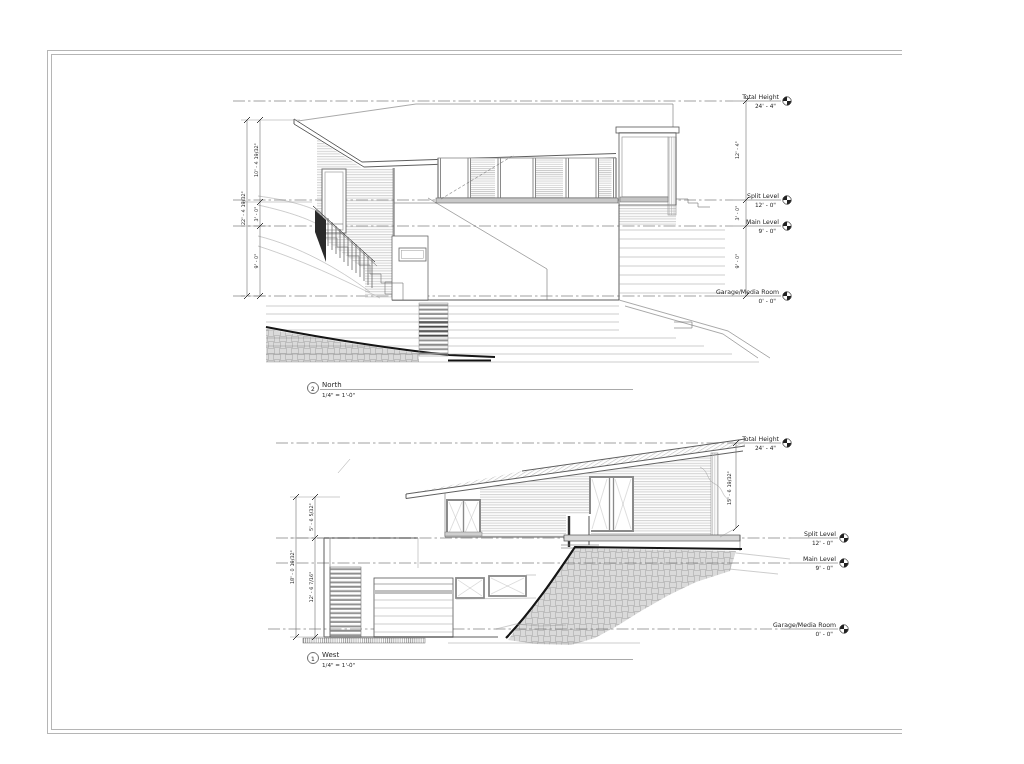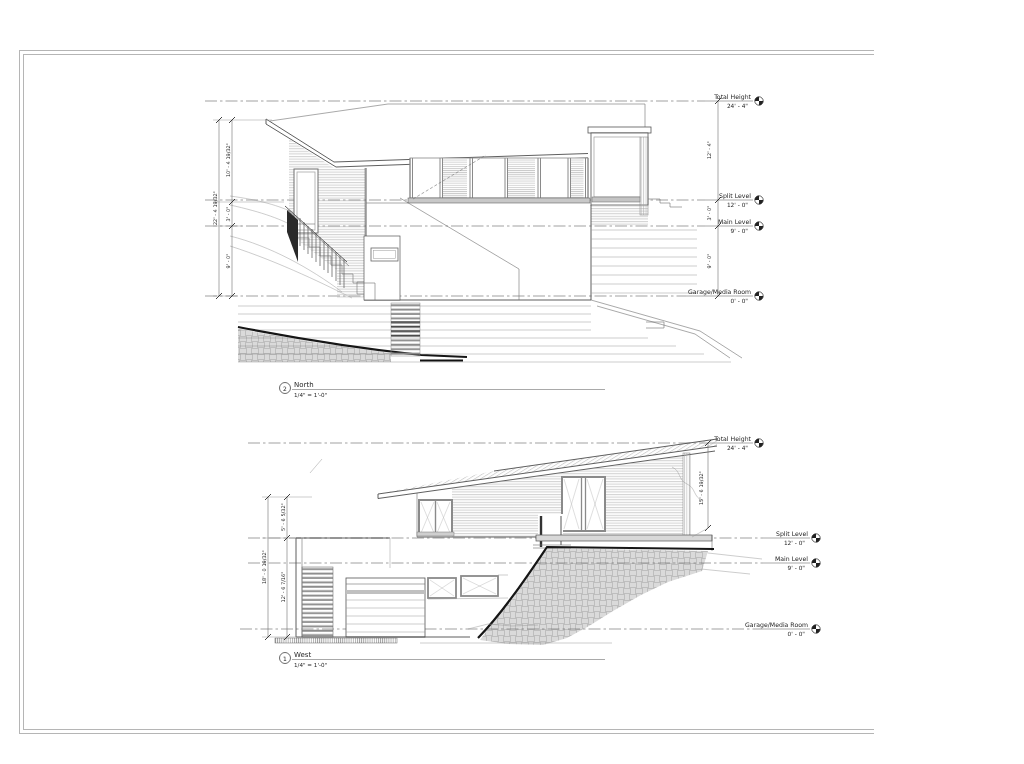--- a/index.html
+++ b/index.html
@@ -1,17 +1,17 @@
 <!DOCTYPE html>
 <html><head>
 <meta charset="utf-8">
 <style>
   html,body{margin:0;padding:0;background:#ffffff;}
   #sheet{position:relative;width:874px;height:764px;background:#fff;overflow:hidden;
-         font-family:"DejaVu Sans",sans-serif;}
+         font-family:"DejaVu Sans",sans-serif;margin-left:28px;}
   .frame{position:absolute;border:1px solid #b5b5b5;}
   #frame-outer{left:19px;top:50px;width:985px;height:682px;}
   #frame-inner{left:23px;top:54px;width:977px;height:674px;}
   svg{position:absolute;left:0;top:0;}
   
   .s1{stroke:#4d4d4d;stroke-width:.9;fill:none}
   .s2{stroke:#6e6e6e;stroke-width:.6;fill:none}
   .s3{stroke:#9a9a9a;stroke-width:.5;fill:none}
   .cl{stroke:#7a7a7a;stroke-width:.7;fill:none;stroke-dasharray:12 3 2.5 3}
   .dash{stroke-dasharray:3 2}

